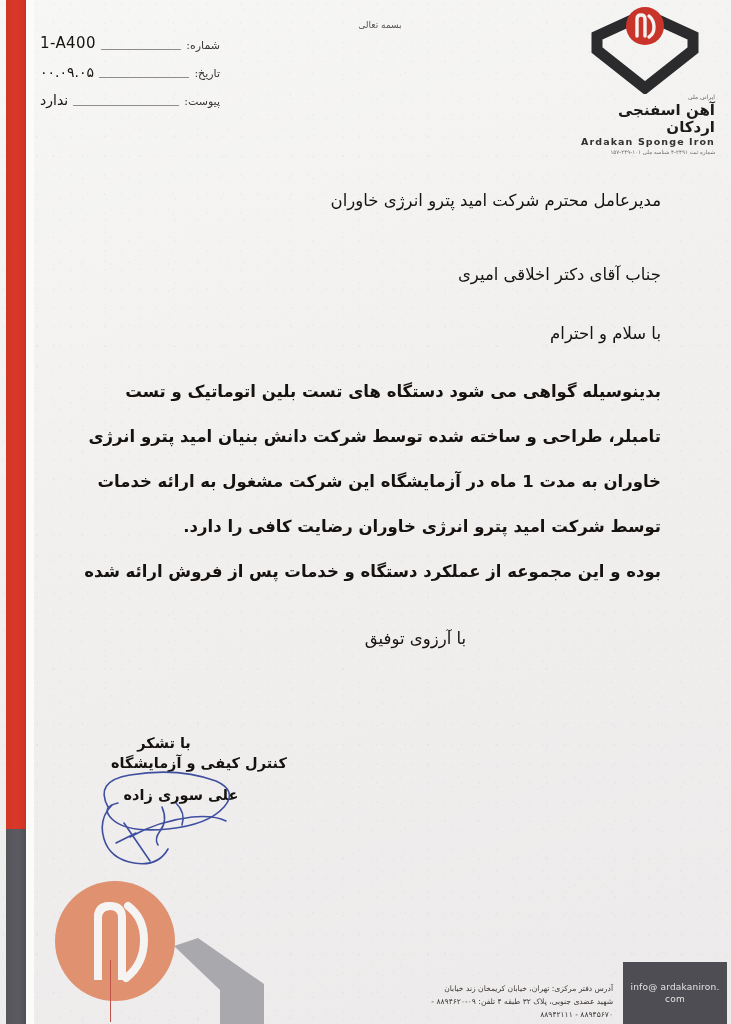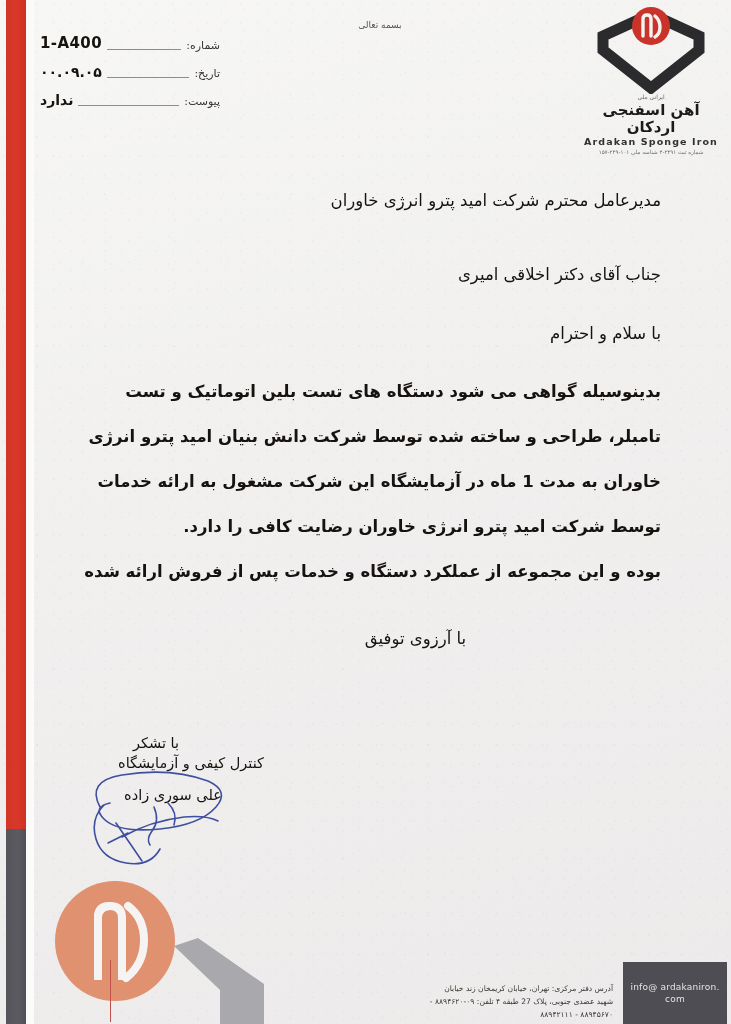--- a/index.html
+++ b/index.html
@@ -87,35 +87,35 @@
     padding-bottom: 2px;
   }
   .field-rule {
     flex: 1;
     border-bottom: 1px solid #8f8c8a;
     margin: 0 5px 4px 5px;
     min-width: 16px;
   }
   .field-value {
     font-size: 14px;
-    font-weight: bold;
+    font-weight: normal;
     color: #17130f;
     white-space: nowrap;
     padding-bottom: 2px;
     letter-spacing: 0.4px;
   }
   .field-value.lat { direction: ltr; font-size: 15px; }
 
   
   .brand {
     position: absolute;
-    right: 10px;
+    right: 16px;
     top: 6px;
     width: 140px;
-    text-align: center;
+    text-align: right;
   }
   .brand-mark {
     position: relative;
     width: 112px;
     height: 88px;
     margin: 0 auto;
   }
   .brand-mark svg { display: block; }
   .brand-fa {
     margin-top: 2px;
@@ -175,25 +175,26 @@
   .closing {
     margin-top: 38px;
     margin-right: 0;
     text-align: center;
     padding-left: 110px;
   }
 
   
   .signature {
     position: absolute;
-    left: 86px;
+    left: 94px;
     top: 735px;
     width: 210px;
     text-align: center;
     direction: rtl;
+    font-weight: bold;
   }
   .sig-thanks {
     font-size: 14.5px;
     color: #16120f;
     margin-bottom: 4px;
     padding-right: 70px;
   }
   .sig-dept {
     font-size: 14.5px;
     color: #16120f;
@@ -361,21 +362,21 @@
   </div>
 
   <div class="gray-arrow">
     <svg width="96" height="92" viewBox="0 0 96 92" aria-hidden="true">
       <polygon points="6,8 52,52 52,92 96,92 96,46 30,0" fill="#a9a9ad"></polygon>
     </svg>
   </div>
 
   <div class="footer">
     <div class="footer-col">
-      <p>آدرس دفتر مرکزی: تهران، خیابان کریمخان زند خیابان شهید عضدی جنوبی، پلاک 27 طبقه ۴ تلفن: ۰۹-۸۸۹۴۶۲۰ - ۸۸۹۴۵۶۷۰ - ۸۸۹۴۲۱۱۱</p>
+      <p>آدرس دفتر مرکزی: تهران، خیابان کریمخان زند خیابان شهید عضدی جنوبی، پلاک ۳۲ طبقه ۴ تلفن: ۰۹-۸۸۹۴۶۲۰ - ۸۸۹۴۵۶۷۰ - ۸۸۹۴۲۱۱۱</p>
     </div>
   </div>
   <div class="footer-sep"></div>
 
   <div class="email-box">
     <span>info@
 ardakaniron.
 com</span>
   </div>
 

